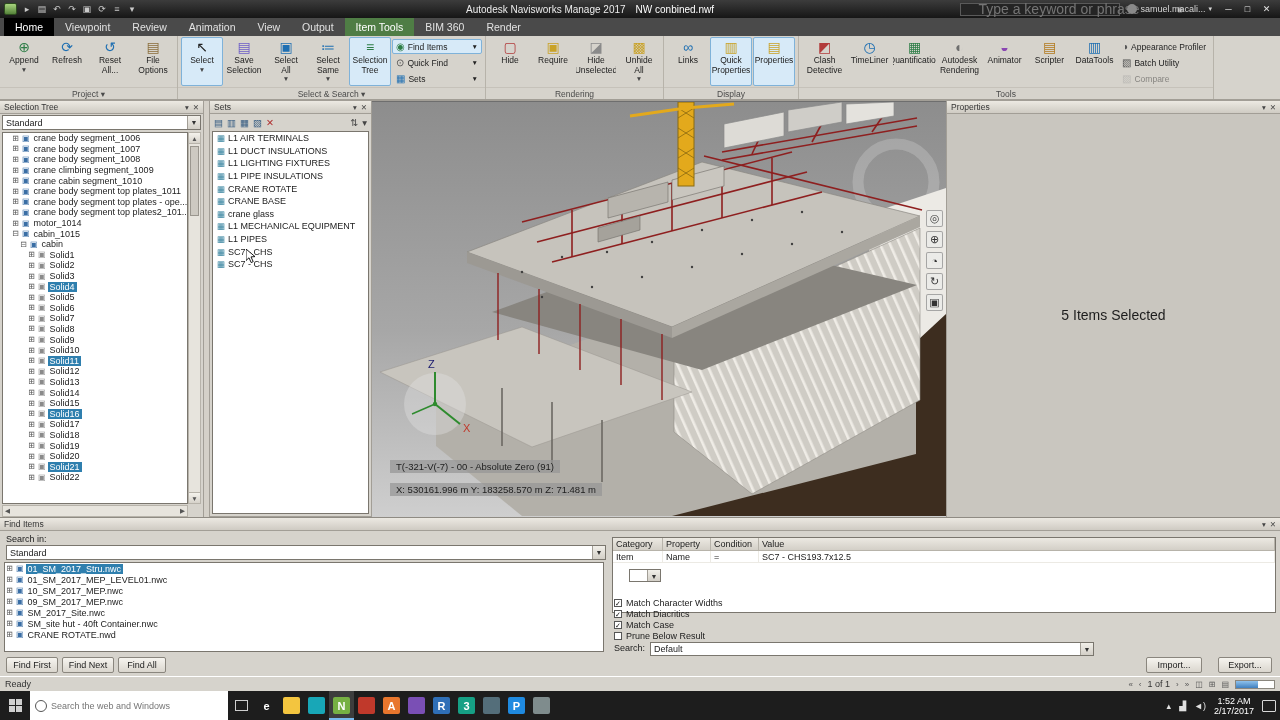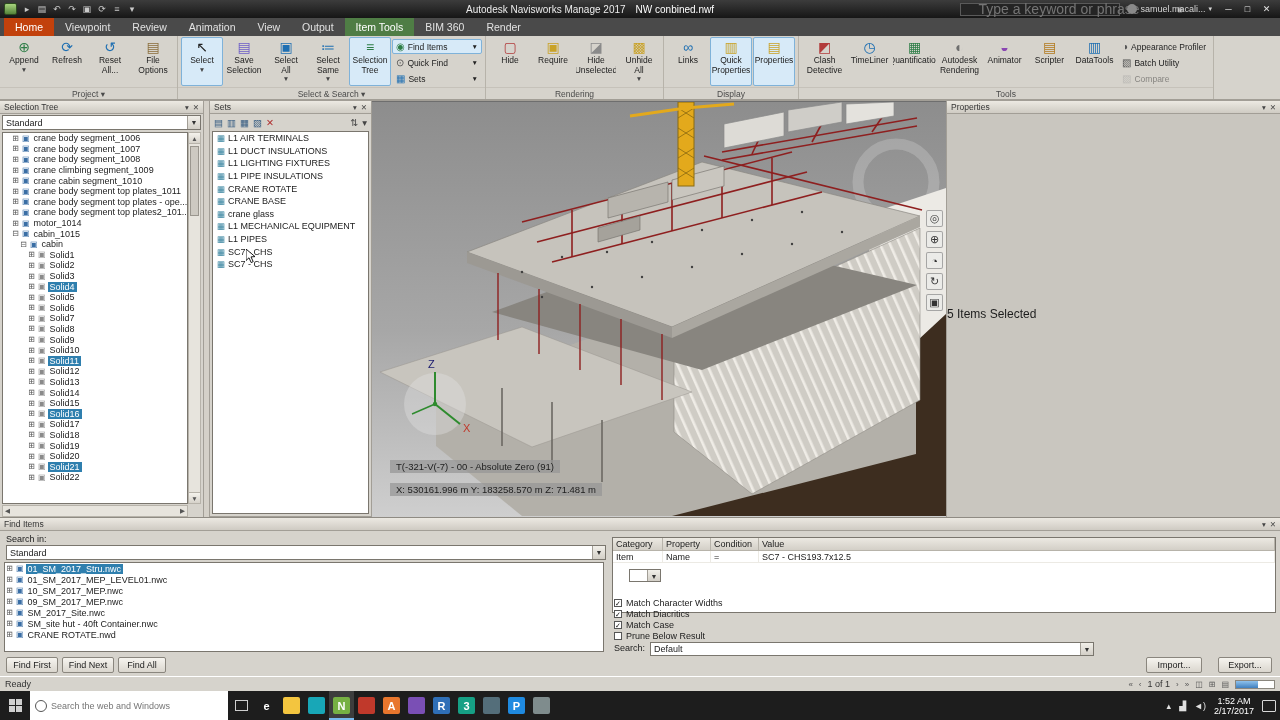--- a/index.html
+++ b/index.html
@@ -18,21 +18,21 @@
   .tsearch input{flex:1;background:transparent;border:none;outline:none;color:#a8a8a8;font-size:14px;padding:0 17px;font-family:"Liberation Sans",sans-serif}
   .tsearch .mag{font-size:8px;color:#9a9a9a}
   .tuser{display:flex;align-items:center;gap:3px;font-size:9px;color:#d5d5d5}
   .tuser .avatar{width:10px;height:10px;border-radius:50%;background:#8a8a8a}
   .winbtns{display:flex}
   .winbtns span{width:19px;text-align:center;font-size:9px;color:#e3e3e3;cursor:default}
 
   
   .tabbar{position:absolute;left:0;top:18px;width:1280px;height:18px;background:#4a4a4a;display:flex;align-items:stretch;padding-left:4px}
   .tab{padding:0 11px;font-size:10.5px;color:#e2e2e2;display:flex;align-items:center;cursor:default;white-space:nowrap}
-  .tab.active{background:#c2410c;color:#fff}
+  .tab.active{background:#000000;color:#fff}
   .tab.contextual{background:#4f7d45;color:#fff}
 
   
   .ribbon{position:absolute;left:0;top:36px;width:1280px;height:65px;background:#d6d3cc;border-bottom:2px solid #a29e96;display:flex}
   .rgroup{display:flex;flex-direction:column;border-right:1px solid #b7b3aa;height:100%}
   .rgroup-body{flex:1;display:flex;align-items:stretch;padding:1px 3px;gap:1px}
   .rgroup-label{height:12px;font-size:8.5px;color:#4a4a4a;text-align:center;line-height:12px;border-top:1px solid #c6c2ba;white-space:nowrap;padding:0 4px}
   .rbtn{width:42px;display:flex;flex-direction:column;align-items:center;padding-top:1px;font-size:8.5px;line-height:9.5px;text-align:center;white-space:pre-line;border:1px solid transparent;border-radius:2px;overflow:hidden;cursor:default}
   .rbtn .ric{font-size:14px;height:17px;line-height:17px}
   .rbtn .rar{display:none;font-size:6.5px;color:#444;margin-top:-1px}
@@ -82,21 +82,21 @@
   #viewport{position:absolute;left:372px;top:101px;width:574px;height:416px;overflow:hidden;border-top:1px solid #6e6e6e;background:#9a9a9a}
   #viewport svg{display:block}
   .ovl{position:absolute;background:rgba(150,150,150,.72);color:#1d1d1d;font-size:9.5px;padding:1px 6px;white-space:nowrap}
   .ovl.l1{left:18px;top:358px}
   .ovl.l2{left:18px;top:381px}
   .navbar{position:absolute;right:3px;top:108px;display:flex;flex-direction:column;gap:4px}
   .navbar span{width:17px;height:17px;background:rgba(235,235,235,.55);border:1px solid rgba(110,110,110,.55);border-radius:2px;font-size:11px;display:flex;align-items:center;justify-content:center;color:#333;cursor:default}
 
   
   #props{position:absolute;left:946px;top:101px;width:334px;height:416px;background:#c9c6bf;border-left:1px solid #a29e96}
-  .props-status{position:absolute;left:0;right:0;top:206px;font-size:12px;color:#1d1d1d}
+  .props-status{position:absolute;left:0;right:0;top:206px;text-align:center;font-size:14px;color:#1d1d1d}
 
   
   #find{position:absolute;left:0;top:517px;width:1280px;height:159px;background:#d6d3cc;border-top:1px solid #8f8b83}
   .fi-label{position:absolute;left:6px;top:16px;font-size:9px}
   .fi-combo{position:absolute;left:4px;top:26px;width:600px;height:15px}
   .flist{position:absolute;left:4px;top:44px;width:600px;height:90px;background:#fff;border:1px solid #7a766e;font-size:9px;overflow:hidden}
   .frow{height:11px;display:flex;align-items:center;white-space:nowrap;cursor:default}
   .frow .tlab{padding:0 2px}
   .frow.selrow .tlab{background:#2f7fae;color:#fff}
   .btn{position:absolute;height:16px;background:linear-gradient(#f6f4ef,#dad6ce);border:1px solid #8a867e;border-radius:2px;font-size:9px;text-align:center;line-height:14px;cursor:default}

